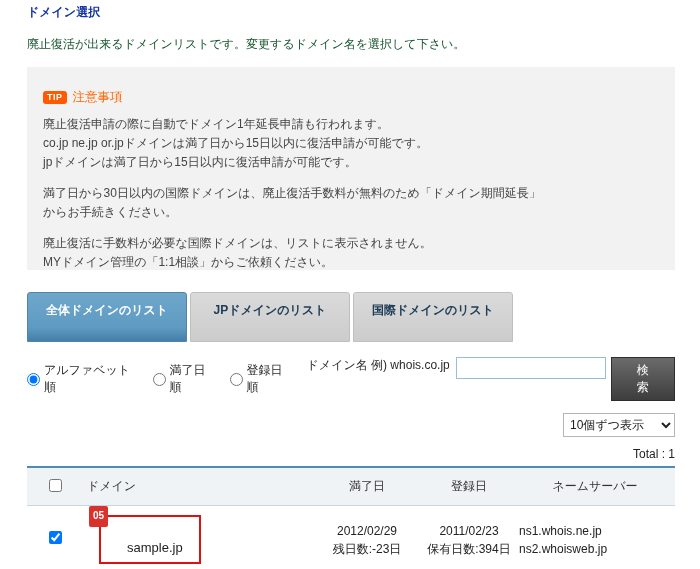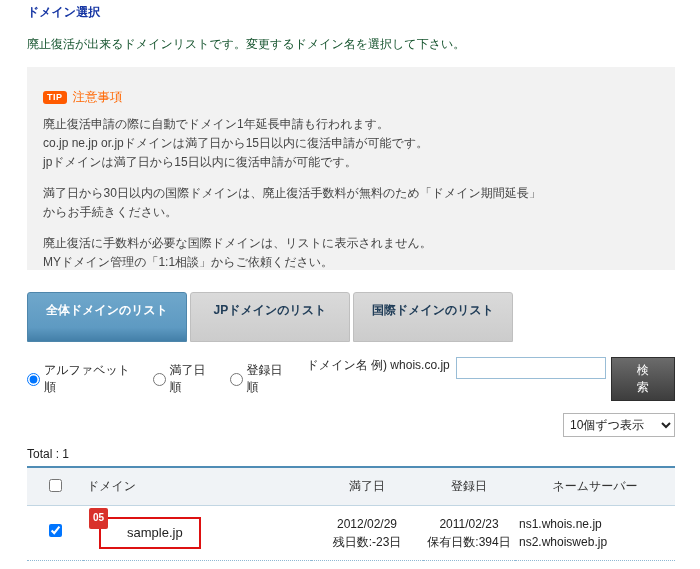--- a/index.html
+++ b/index.html
@@ -109,21 +109,21 @@
     padding: 2px 2px;
     width: 112px;
     height: 24px;
     border: 1px solid #b5b5b5;
     background: #ffffff;
     color: #222222;
     font-family: inherit;
   }
 
   
-  .total-label { font-size: 12px; color: #222222; margin: 10px 0 5px; }
+  .total-label { font-size: 12px; color: #222222; margin: 10px 0 5px; text-align: right; }
   table.domain-table {
     width: 100%;
     border-collapse: collapse;
     border-top: 2px solid #4f8cb5;
     font-size: 12px;
   }
   .domain-table thead th {
     background: #f0f3f6;
     font-weight: normal;
     color: #333333;
@@ -146,21 +146,21 @@
   }
   td.col-check { text-align: center; }
   td.col-expiry, td.col-reg { text-align: center; }
   td.col-ns { text-align: left; padding-left: 20px; }
 
   
   .annotated-domain {
     position: relative;
     display: inline-block;
     border: 2px solid #dd1111;
-    padding: 5px 16px 5px 26px;
+    padding: 22px 16px 5px 26px;
     margin-left: 12px;
     font-size: 13px;
     color: #222222;
   }
   .annotation-badge {
     position: absolute;
     top: -11px; left: -12px;
     background: #d9312b;
     color: #ffffff;
     font-size: 10px;

